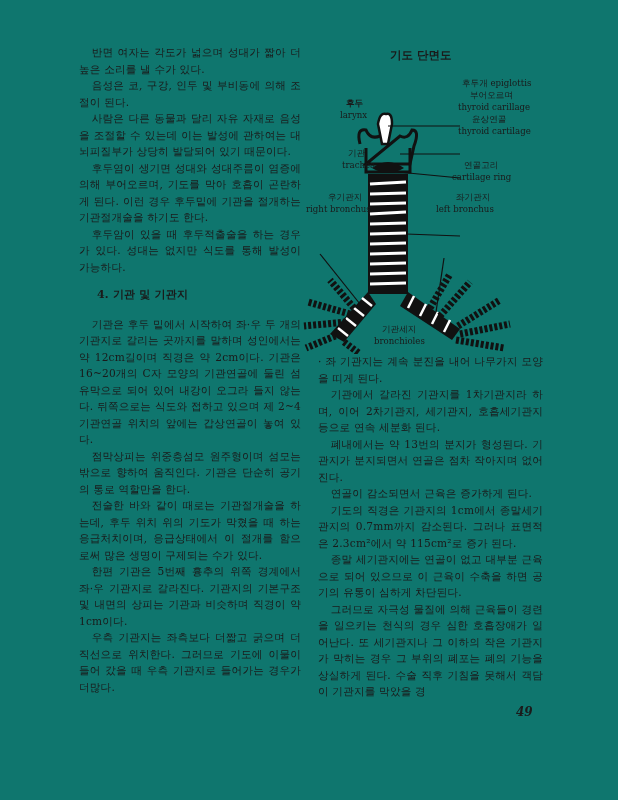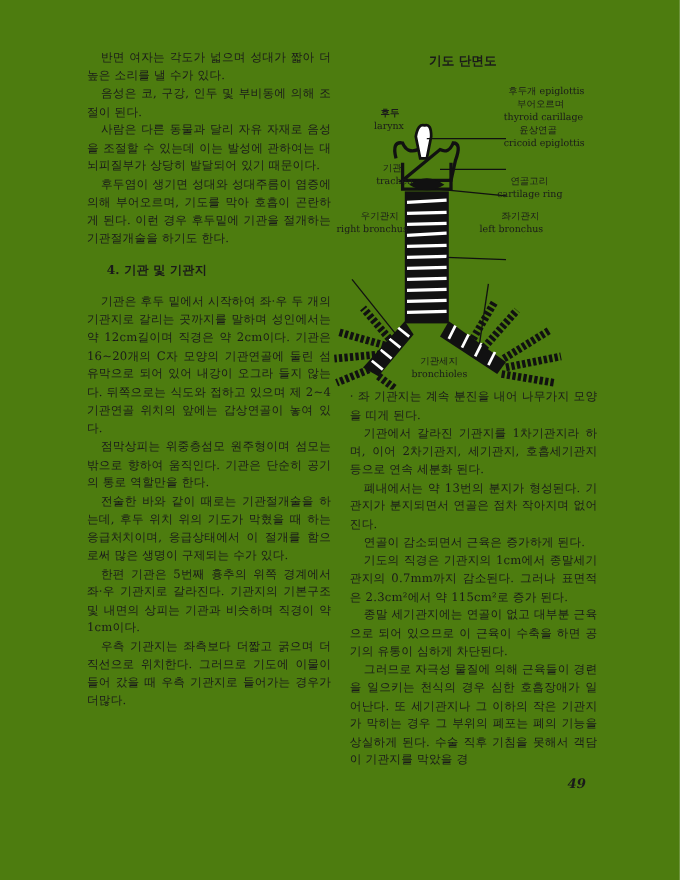--- a/index.html
+++ b/index.html
@@ -1,18 +1,18 @@
 <!DOCTYPE html>
 <html><head>
 <meta charset="utf-8">
 <style>
   html, body { margin: 0; padding: 0; background: #ffffff; }
   body { width: 618px; height: 800px; position: relative; overflow: hidden;
          font-family: "DejaVu Serif", "Liberation Serif", serif; color: #1a1a1a; }
-  .page { position: absolute; left: 0; top: 0; width: 618px; height: 800px; background: #4d7c0f; }
+  .page { position: absolute; left: 0; top: 0; width: 618px; height: 800px; background: #0f766e; }
   .col { position: absolute; font-size: 10.6px; line-height: 16.5px; letter-spacing: 0.2px; }
   .col-left { left: 79px; top: 44px; width: 222px; }
   .col-right { left: 318px; top: 353px; width: 225px; }
   .para { margin: 0; text-indent: 1.2em; text-align: justify; }
   .para.noindent { text-indent: 0; }
   .heading { margin: 12px 0 12px 18px; font-weight: bold; font-size: 11px; }
   .figure { position: absolute; left: 300px; top: 44px; width: 270px; height: 310px; }
   .fig-title { position: absolute; left: 90px; top: 4px; font-size: 11.5px; font-weight: bold;
                font-family: "DejaVu Sans", sans-serif; }
   .lbl { position: absolute; font-size: 8.6px; line-height: 11px; text-align: center; white-space: nowrap; }
@@ -23,20 +23,21 @@
 </head>
 <body>
 
 <div class="page">
 
   <div class="col col-left">
     <p class="para">반면 여자는 각도가 넓으며 성대가 짧아 더 높은 소리를 낼 수가 있다.</p>
     <p class="para">음성은 코, 구강, 인두 및 부비동에 의해 조절이 된다.</p>
     <p class="para">사람은 다른 동물과 달리 자유 자재로 음성을 조절할 수 있는데 이는 발성에 관하여는 대뇌피질부가 상당히 발달되어 있기 때문이다.</p>
     <p class="para">후두염이 생기면 성대와 성대주름이 염증에 의해 부어오르며, 기도를 막아 호흡이 곤란하게 된다. 이런 경우 후두밑에 기관을 절개하는 기관절개술을 하기도 한다.</p>
+    <p class="para">후두암이 있을 때 후두적출술을 하는 경우가 있다. 성대는 없지만 식도를 통해 발성이 가능하다.</p>
     <div class="heading">4. 기관 및 기관지</div>
     <p class="para">기관은 후두 밑에서 시작하여 좌·우 두 개의 기관지로 갈리는 곳까지를 말하며 성인에서는 약 12cm길이며 직경은 약 2cm이다. 기관은 16~20개의 C자 모양의 기관연골에 둘린 섬유막으로 되어 있어 내강이 오그라 들지 않는다. 뒤쪽으로는 식도와 접하고 있으며 제 2~4 기관연골 위치의 앞에는 갑상연골이 놓여 있다.</p>
     <p class="para">점막상피는 위중층섬모 원주형이며 섬모는 밖으로 향하여 움직인다. 기관은 단순히 공기의 통로 역할만을 한다.</p>
     <p class="para">전술한 바와 같이 때로는 기관절개술을 하는데, 후두 위치 위의 기도가 막혔을 때 하는 응급처치이며, 응급상태에서 이 절개를 함으로써 많은 생명이 구제되는 수가 있다.</p>
     <p class="para">한편 기관은 5번째 흉추의 위쪽 경계에서 좌·우 기관지로 갈라진다. 기관지의 기본구조및 내면의 상피는 기관과 비슷하며 직경이 약 1cm이다.</p>
     <p class="para">우측 기관지는 좌측보다 더짧고 굵으며 더 직선으로 위치한다. 그러므로 기도에 이물이 들어 갔을 때 우측 기관지로 들어가는 경우가 더많다.</p>
   </div>
 
   <div class="figure">
     <div class="fig-title">기도 단면도</div>
@@ -100,21 +101,21 @@
       </g>
     </svg>
 
     <div class="lbl lbl-right" style="left:162px; top:34px;">
       <span>후두개</span>
       <span>epiglottis</span>
     </div>
     <div class="lbl" style="left:170px; top:46px;">부어오르며</div>
     <div class="lbl" style="left:158px; top:58px;">thyroid carillage</div>
     <div class="lbl" style="left:172px; top:70px;">윤상연골</div>
-    <div class="lbl" style="left:158px; top:82px;">cricoid epiglottis</div>
+    <div class="lbl" style="left:158px; top:82px;">thyroid cartilage</div>
 
     <div class="lbl" style="left:46px; top:54px;font-weight:bold;">후두</div>
     <div class="lbl" style="left:40px; top:66px;">larynx</div>
 
     <div class="lbl" style="left:48px; top:104px;">기관</div>
     <div class="lbl" style="left:42px; top:116px;">trachea</div>
 
     <div class="lbl" style="left:164px; top:116px;">연골고리</div>
     <div class="lbl" style="left:152px; top:128px;">cartilage ring</div>
 

